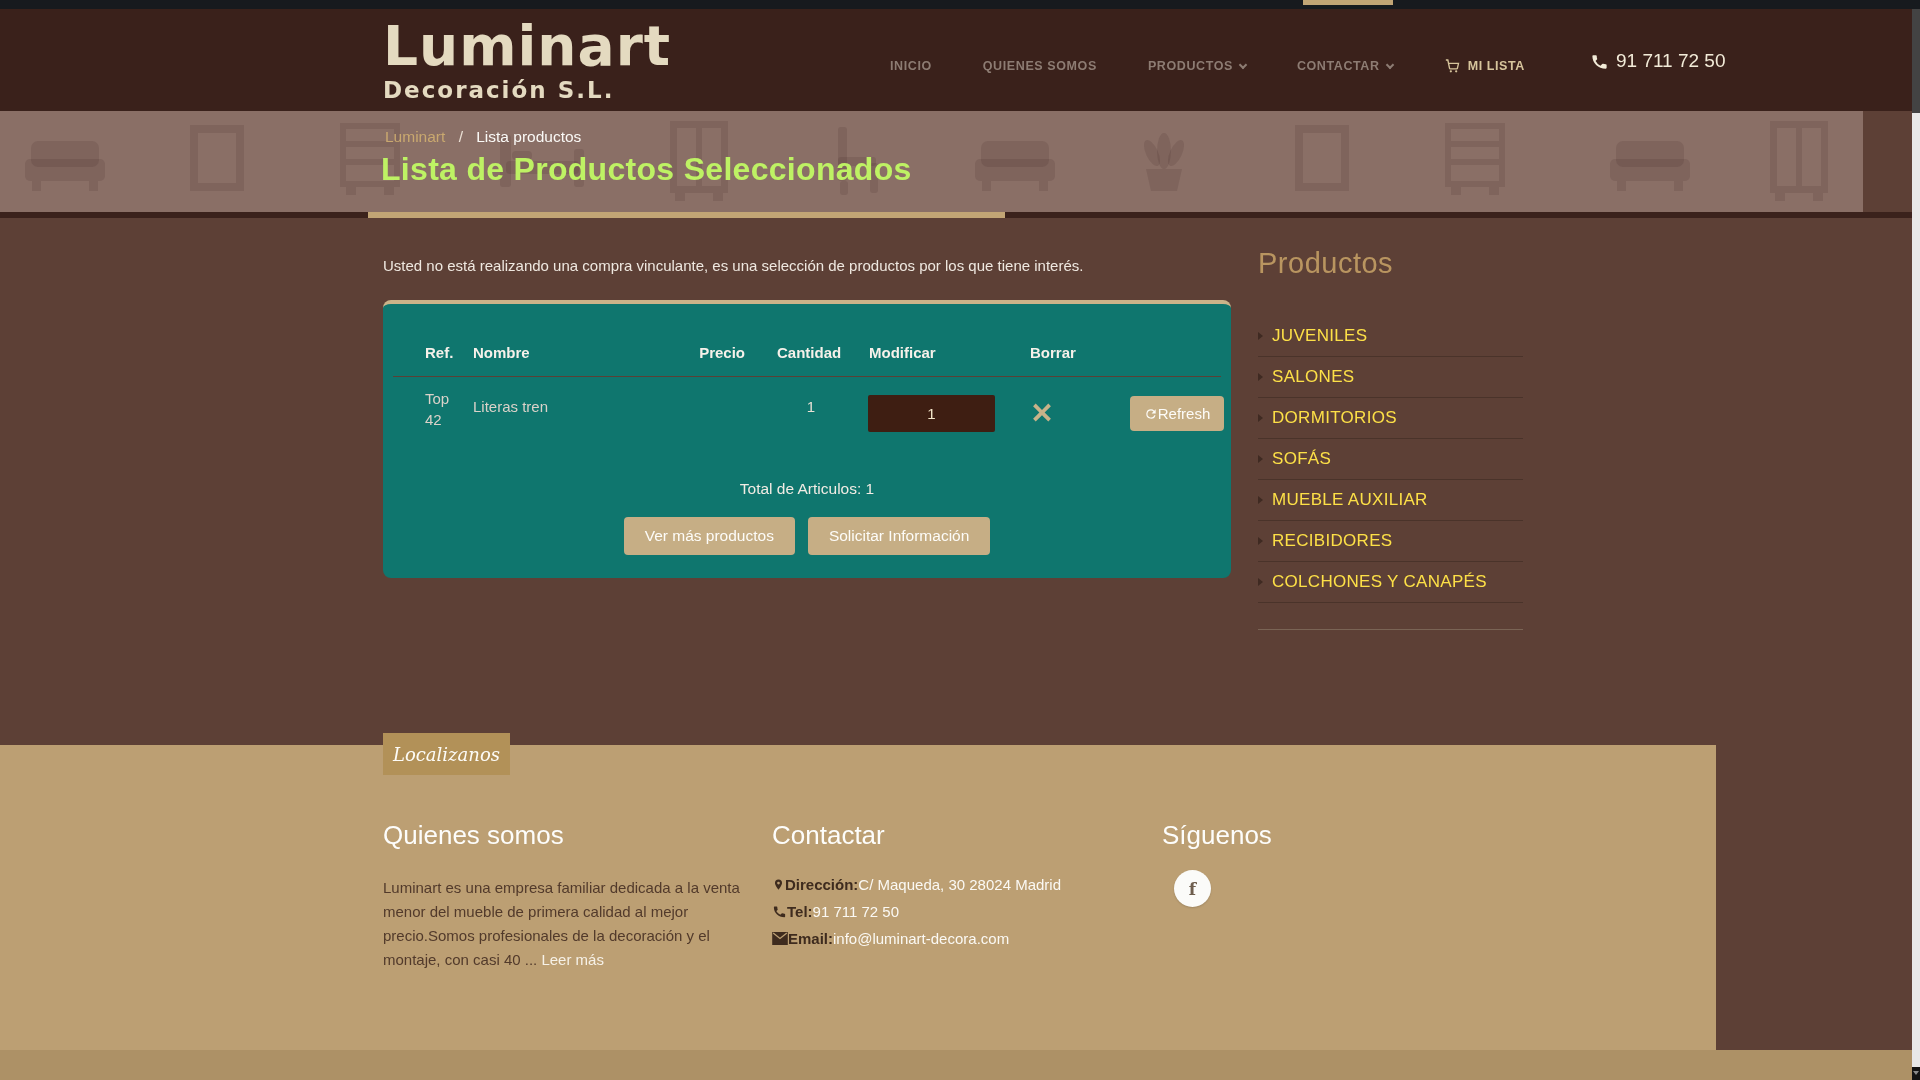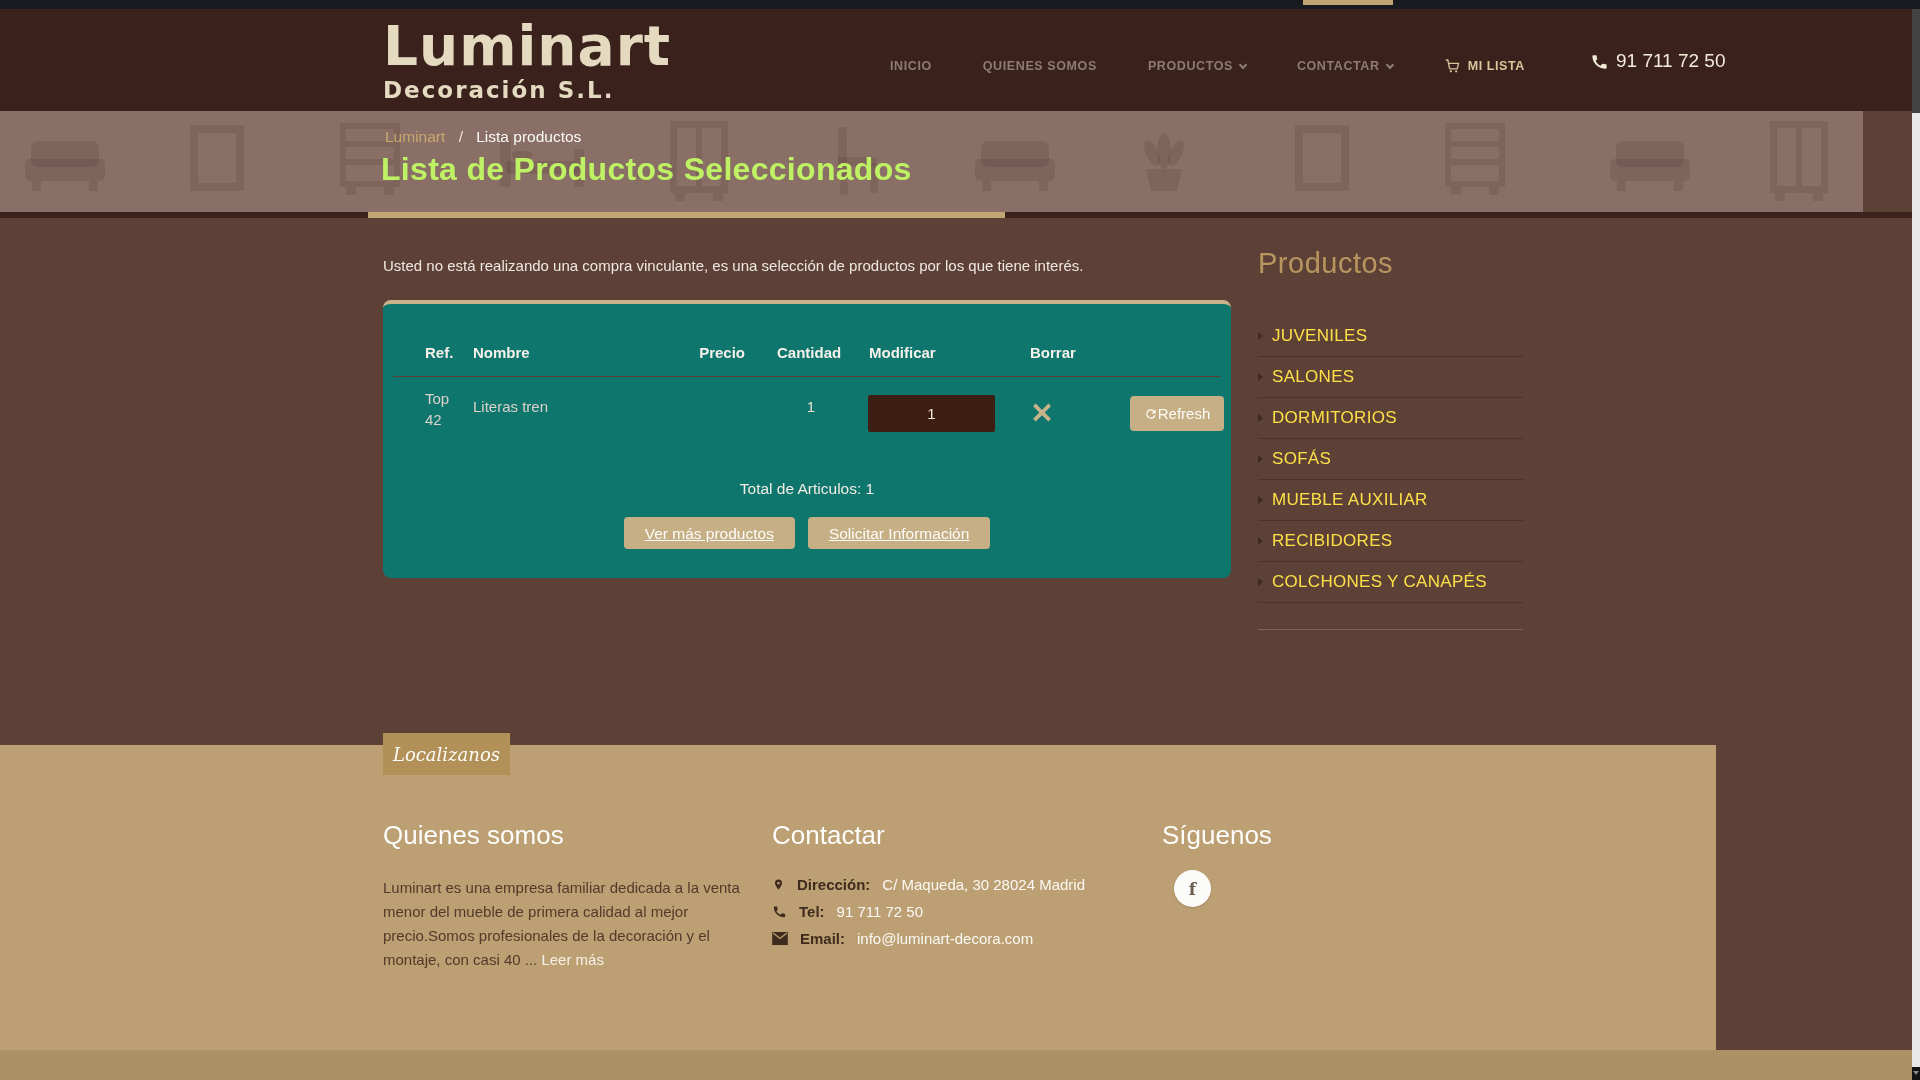--- a/index.html
+++ b/index.html
@@ -53,41 +53,41 @@
   .td { position: absolute; font-size: 15px; color: #dbd2c9; }
   .td-ref      { left: 42px; top: 84px; width: 38px; line-height: 21px; }
   .td-nombre   { left: 90px; top: 94px; }
   .td-precio   { left: 280px; top: 94px; width: 82px; text-align: right; }
   .td-cantidad { left: 394px; top: 94px; width: 68px; text-align: center; color: #e9e1d5; }
   .qty-input { position: absolute; left: 485px; top: 91px; width: 127px; height: 37px; background: #3e1e12; border: none; border-radius: 2px; color: #f3e6ca; font-size: 15px; text-align: center; font-family: "Liberation Sans", sans-serif; }
   .delete-btn { position: absolute; left: 646px; top: 97px; width: 26px; height: 26px; background: none; border: none; cursor: pointer; padding: 0; }
   .refresh-btn { position: absolute; left: 717px; top: 92px; width: 94px; height: 35px; background: #c6ae85; border: none; border-radius: 4px; color: #fdfcf8; font-size: 15px; display: flex; align-items: center; justify-content: center; cursor: pointer; font-family: "Liberation Sans", sans-serif; margin-left: 30px; }
   .total { position: absolute; top: 176px; left: 0; width: 100%; text-align: center; font-size: 15.5px; color: #f2ece4; }
   .panel-buttons { position: absolute; top: 213px; left: 0; width: 100%; display: flex; justify-content: center; gap: 13px; }
-  .btn-tan { height: 32px; background: #c6ae85; border: none; border-radius: 4px; color: #fdfcf8; font-size: 15.5px; padding: 8px 21px; cursor: pointer; font-family: "Liberation Sans", sans-serif; text-decoration: underline; }
+  .btn-tan { height: 38px; background: #c6ae85; border: none; border-radius: 4px; color: #fdfcf8; font-size: 15.5px; padding: 8px 21px; cursor: pointer; font-family: "Liberation Sans", sans-serif; }
 
   
   .sidebar { position: absolute; left: 1258px; top: 247px; width: 265px; }
   .sidebar-title { font-size: 29px; font-weight: 400; color: #b99560; letter-spacing: .5px; }
   .sidebar ul { list-style: none; margin-top: 36px; }
   .sidebar li { position: relative; height: 41px; border-bottom: 1px solid #4a332a; display: flex; align-items: center; padding-left: 14px; }
   .tri { position: absolute; left: 0; width: 0; height: 0; border-left: 5px solid #3f2a22; border-top: 4px solid transparent; border-bottom: 4px solid transparent; }
   .sidebar li a { color: #fde047; font-size: 17px; letter-spacing: .3px; }
   .sidebar-light-divider { margin-top: 26px; height: 1px; background: #7a6455; }
 
   
   .footer { position: absolute; left: 0; top: 745px; width: 1716px; height: 305px; background: #bc9f73; }
   .footer-tab { position: absolute; left: 383px; top: -12px; width: 127px; height: 42px; background: #b29158; color: #fdfcf8; display: flex; align-items: center; justify-content: center; font-size: 18px; font-style: italic; font-family: "DejaVu Serif", serif; cursor: pointer; }
   .fcol h3 { font-size: 26px; font-weight: 400; color: #fdfdfb; }
   .fcol-about { position: absolute; left: 383px; top: 75px; width: 360px; }
   .about-text { margin-top: 25px; font-size: 15px; line-height: 24px; color: #523a2b; }
   .leer-mas { color: #f6f1e7; }
   .fcol-contact { position: absolute; left: 772px; top: 75px; width: 420px; }
   .contact-lines { margin-top: 20px; }
-  .contact-line { display: flex; align-items: center; gap: 12px; font-size: 15px; line-height: 27px; color: #fbf9f4; }
+  .contact-line { display: flex; align-items: center; gap: 0; font-size: 15px; line-height: 27px; color: #fbf9f4; }
   .contact-line b { color: #3e2b1e; }
   .contact-line a { color: #fbf9f4; }
   .fcol-social { position: absolute; left: 1162px; top: 75px; width: 200px; }
   .fb-circle { margin-top: 19px; margin-left: 12px; width: 37px; height: 37px; border-radius: 50%; background: #fbfbf9; display: flex; align-items: center; justify-content: center; cursor: pointer; box-shadow: 0 1px 2px rgba(0,0,0,.15); }
   .fb-circle span { color: #6e5e4e; font-family: "DejaVu Serif", serif; font-weight: bold; font-size: 17px; }
   .bottombar { position: absolute; left: 0; top: 1050px; width: 1920px; height: 30px; background: #ad9166; }
 
   
   .scroll-track { position: absolute; right: 0; top: 9px; width: 8px; height: 1071px; background: #e8e8e8; z-index: 40; }
   .scroll-thumb { position: absolute; right: 0; top: 9px; width: 8px; height: 104px; background: #434343; z-index: 41; cursor: pointer; }

